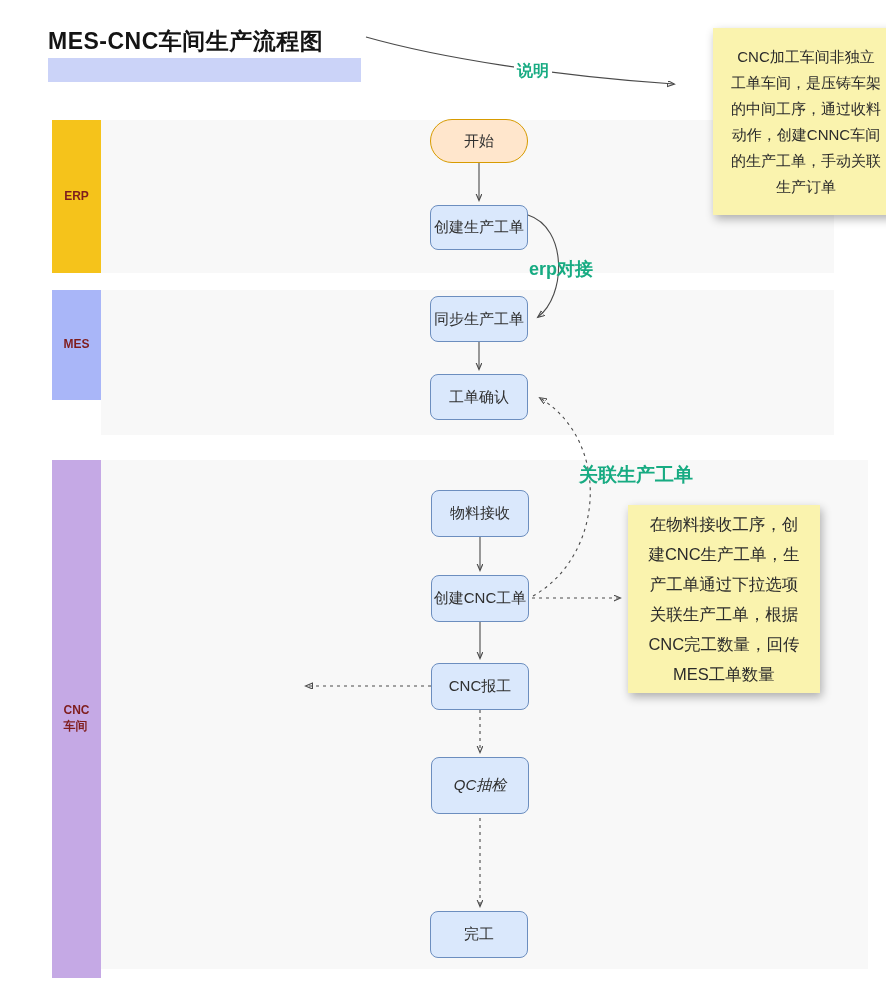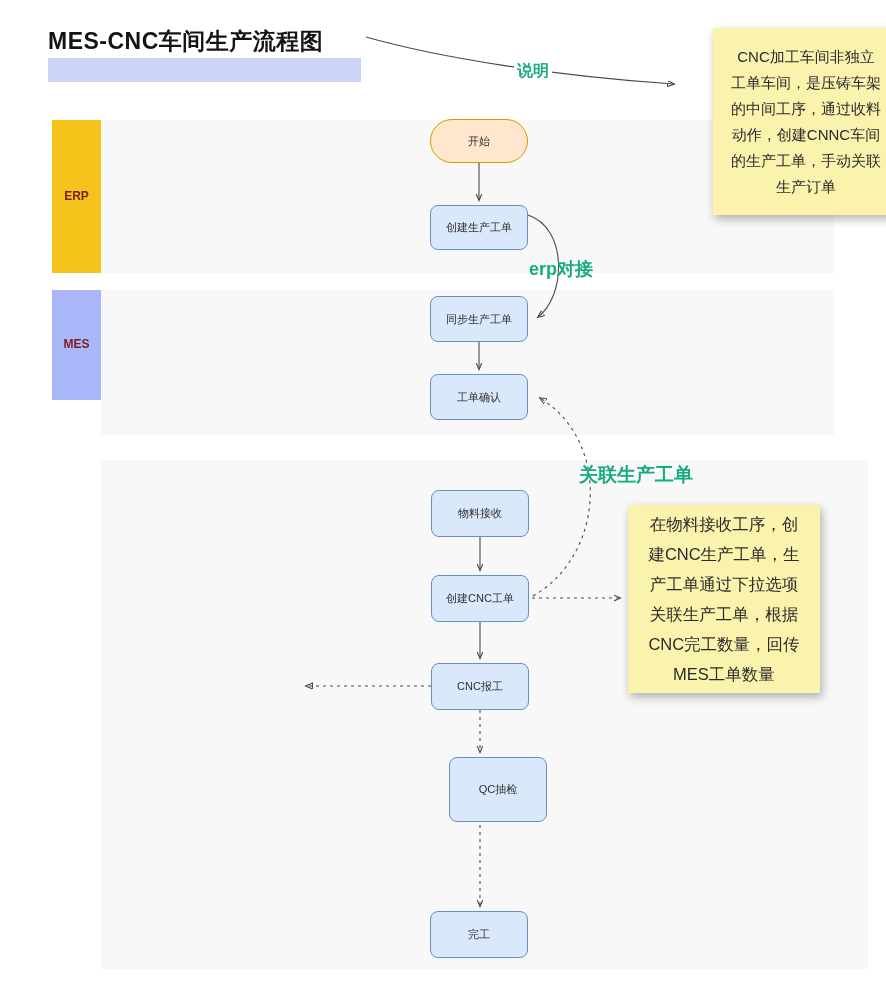--- a/index.html
+++ b/index.html
@@ -18,29 +18,29 @@
   .lane-mes-label { top:290px; height:110px; background:#A9B6F8; }
   .lane-mes-body  { left:101px; top:290px; width:733px; height:145px; }
   .lane-cnc-label { top:460px; height:518px; background:#C5A9E5; }
   .lane-cnc-body  { left:101px; top:460px; width:767px; height:509px; }
 
   svg.connectors { position:absolute; left:0; top:0; width:886px; height:1000px; pointer-events:none; }
   svg.connectors path { fill:none; stroke:#4a4a4a; stroke-width:1.1; }
   svg.connectors path.dashed { stroke-dasharray:3 4; }
 
   .node { position:absolute; width:98px; background:#DAE8FC; border:1px solid #6C8EBF; border-radius:8px;
-          display:flex; align-items:center; justify-content:center; font-size:11px; color:#2f2f2f; }
+          display:flex; align-items:center; justify-content:center; font-size:15px; color:#2f2f2f; }
   .node-start { left:430px; top:119px; height:44px; background:#FFE6CC; border:1.5px solid #D79B00; border-radius:22px; }
   .node-create-order    { left:430px; top:205px; height:45px; }
   .node-sync-order      { left:430px; top:296px; height:46px; }
   .node-confirm-order   { left:430px; top:374px; height:46px; }
   .node-material-receive{ left:431px; top:490px; height:47px; }
   .node-create-cnc      { left:431px; top:575px; height:47px; }
   .node-cnc-report      { left:431px; top:663px; height:47px; }
-  .node-qc-check        { left:449px; top:757px; height:65px; }
+  .node-qc-check        { left:431px; top:757px; height:57px;font-style:italic; }
   .node-finish          { left:430px; top:911px; height:47px; }
 
   .edge-label { position:absolute; color:#17AB82; font-weight:bold; }
   .lbl-shuoming { left:514px; top:61px; font-size:16px; background:#ffffff; padding:0 3px; }
   .lbl-erp      { left:529px; top:257px; font-size:18px; }
   .lbl-link     { left:535px; top:462px; font-size:19px;margin-left:44px; }
 
   .sticky { position:absolute; box-shadow:2px 4px 9px rgba(0,0,0,0.30); display:flex; align-items:center; justify-content:center;
             text-align:center; color:#2b2b2b; }
   .sticky-top-right { left:682px; top:28px;  width:186px; height:187px; background:#FAF3AE; font-size:15px; line-height:26px; padding:8px 17px;margin-left:31px; }
@@ -53,20 +53,22 @@
 <div class="canvas">
 
   <div class="title">MES-CNC车间生产流程图</div>
   <div class="title-bar"></div>
 
   <div class="lane-body lane-erp-body"></div>
   <div class="lane-label lane-erp-label">ERP</div>
   <div class="lane-body lane-mes-body"></div>
   <div class="lane-label lane-mes-label">MES</div>
   <div class="lane-body lane-cnc-body"></div>
+  <div class="lane-label lane-cnc-label">CNC
+车间</div>
 
   <svg class="connectors" viewBox="0 0 886 1000">
     <defs>
       <marker id="arr" markerWidth="9" markerHeight="8" refX="6.5" refY="3" orient="auto" markerUnits="userSpaceOnUse">
         <path d="M0,0 L7,3 L0,6 Z" fill="#4a4a4a" stroke="none"></path>
       </marker>
     </defs>
 
     <path d="M 366 37 C 440 58 555 76 674 84" marker-end="url(#arr)"></path>
 

